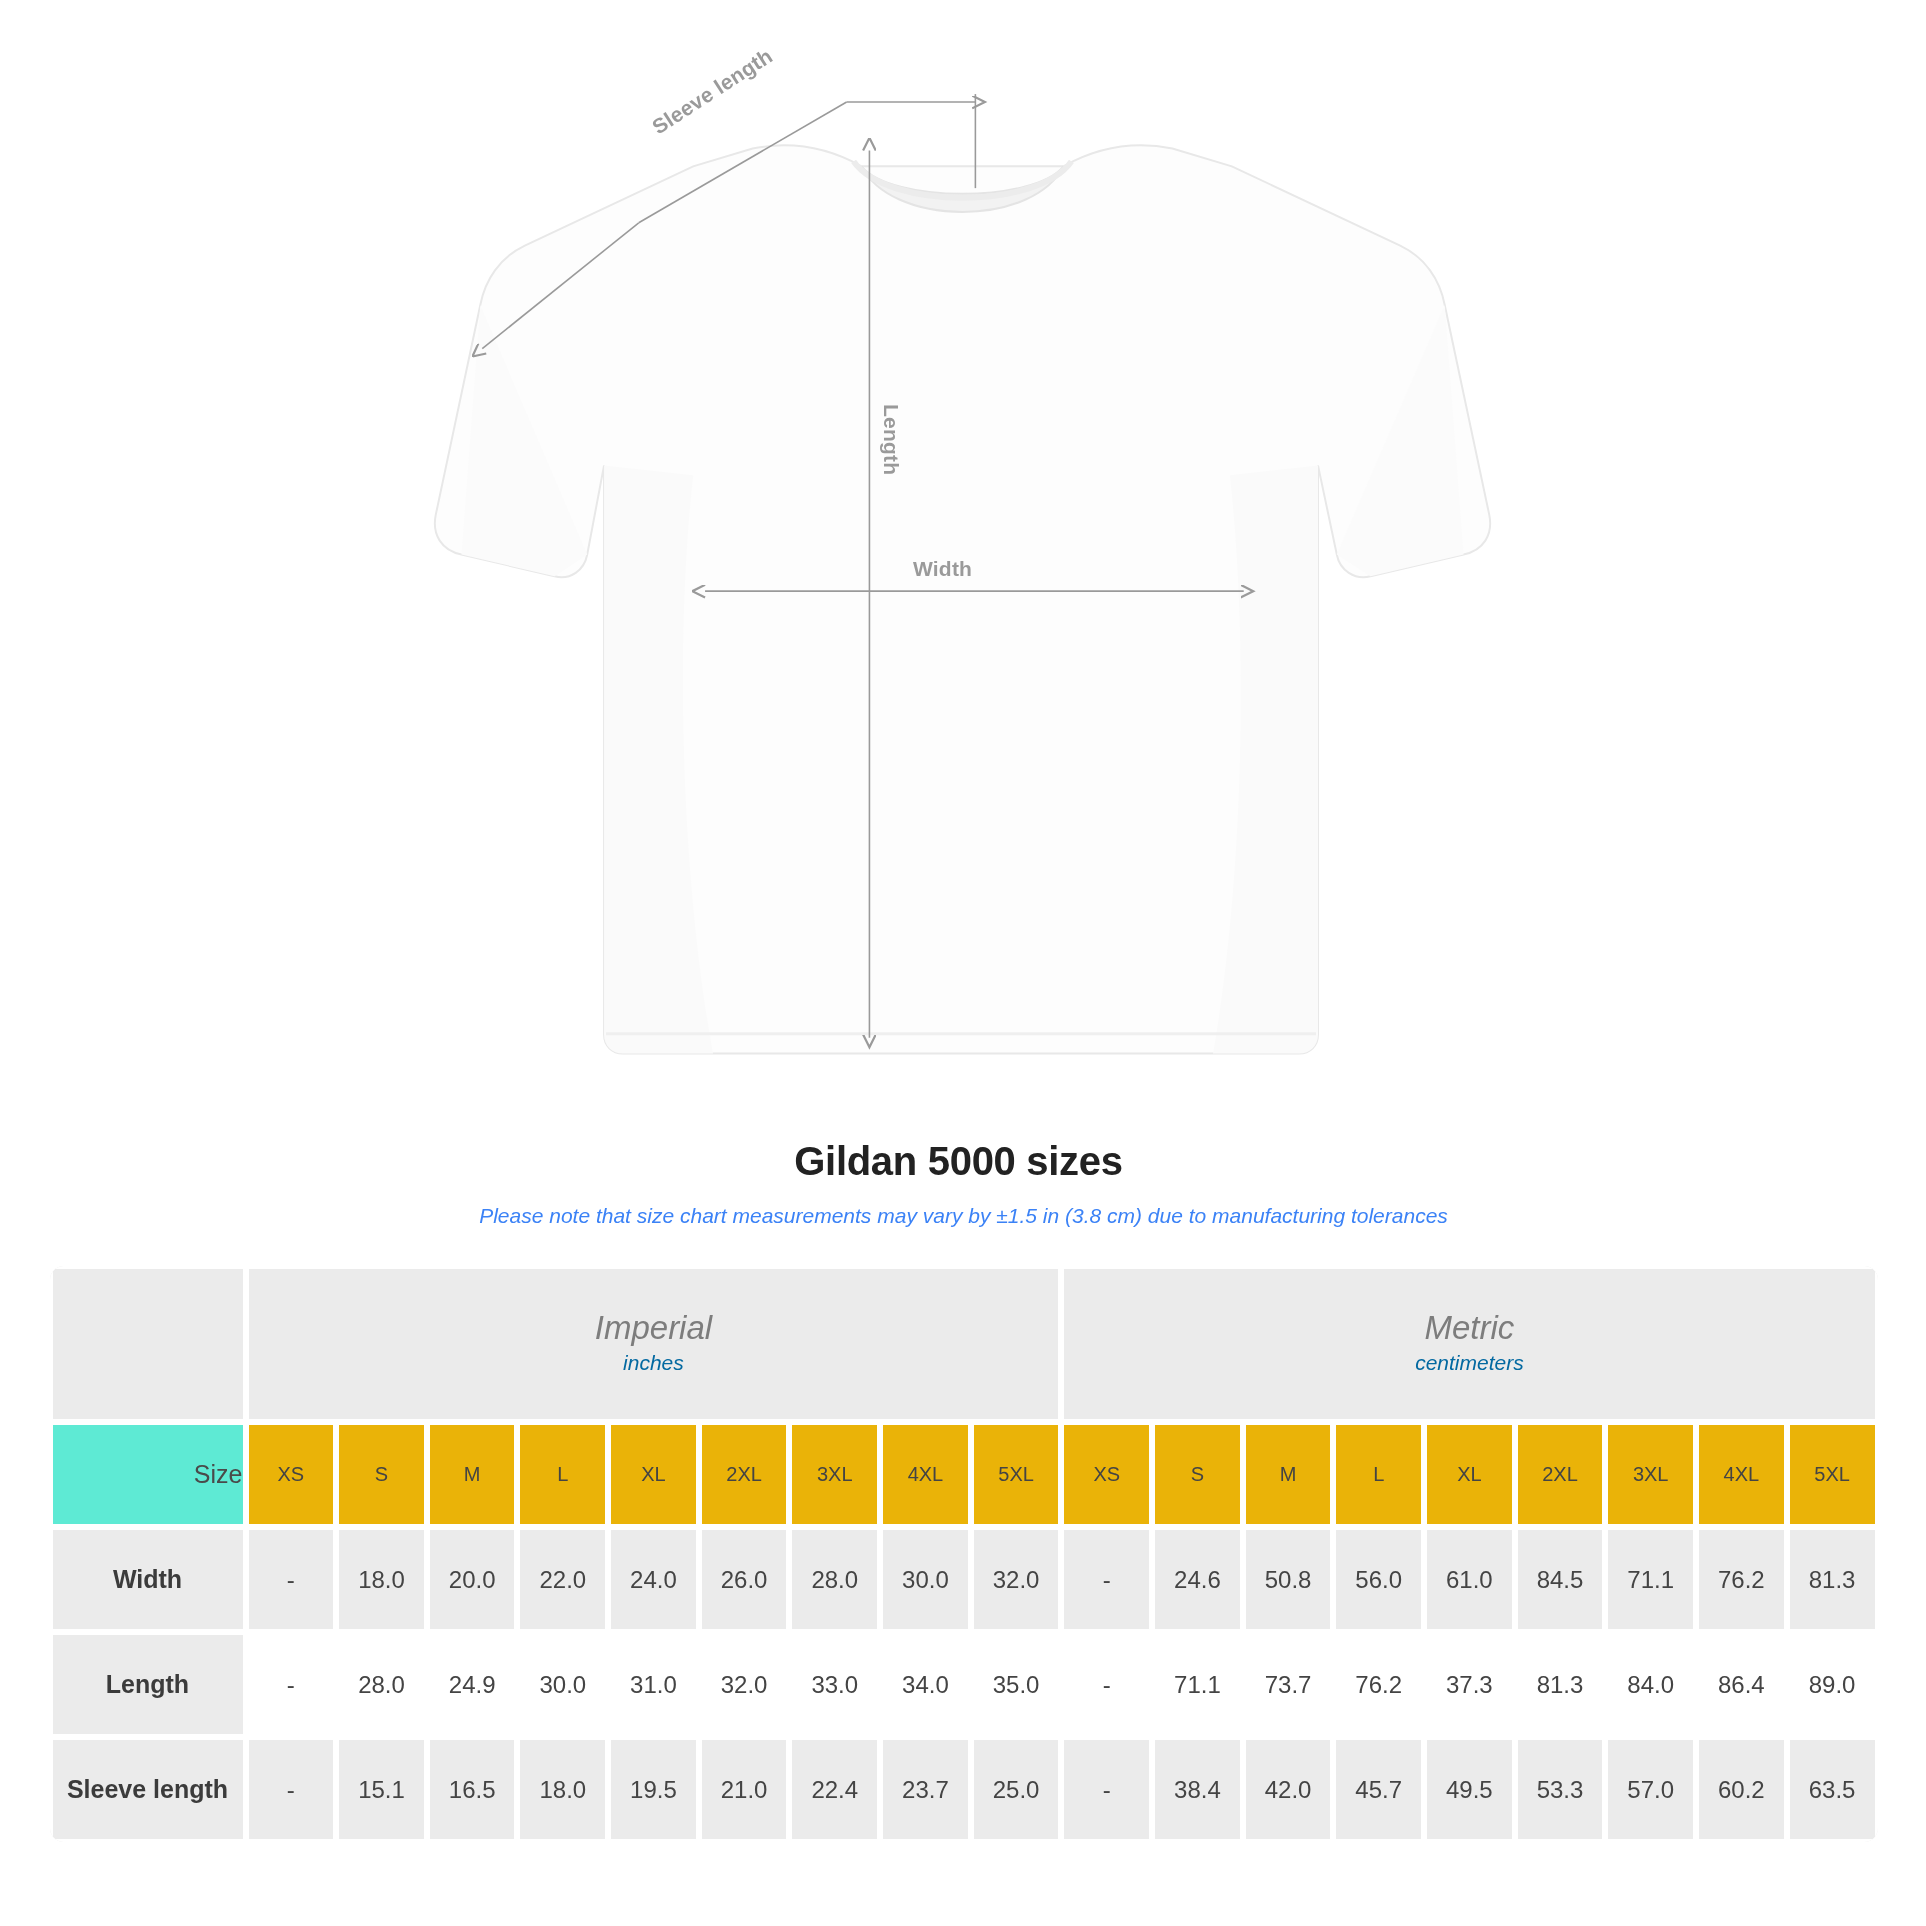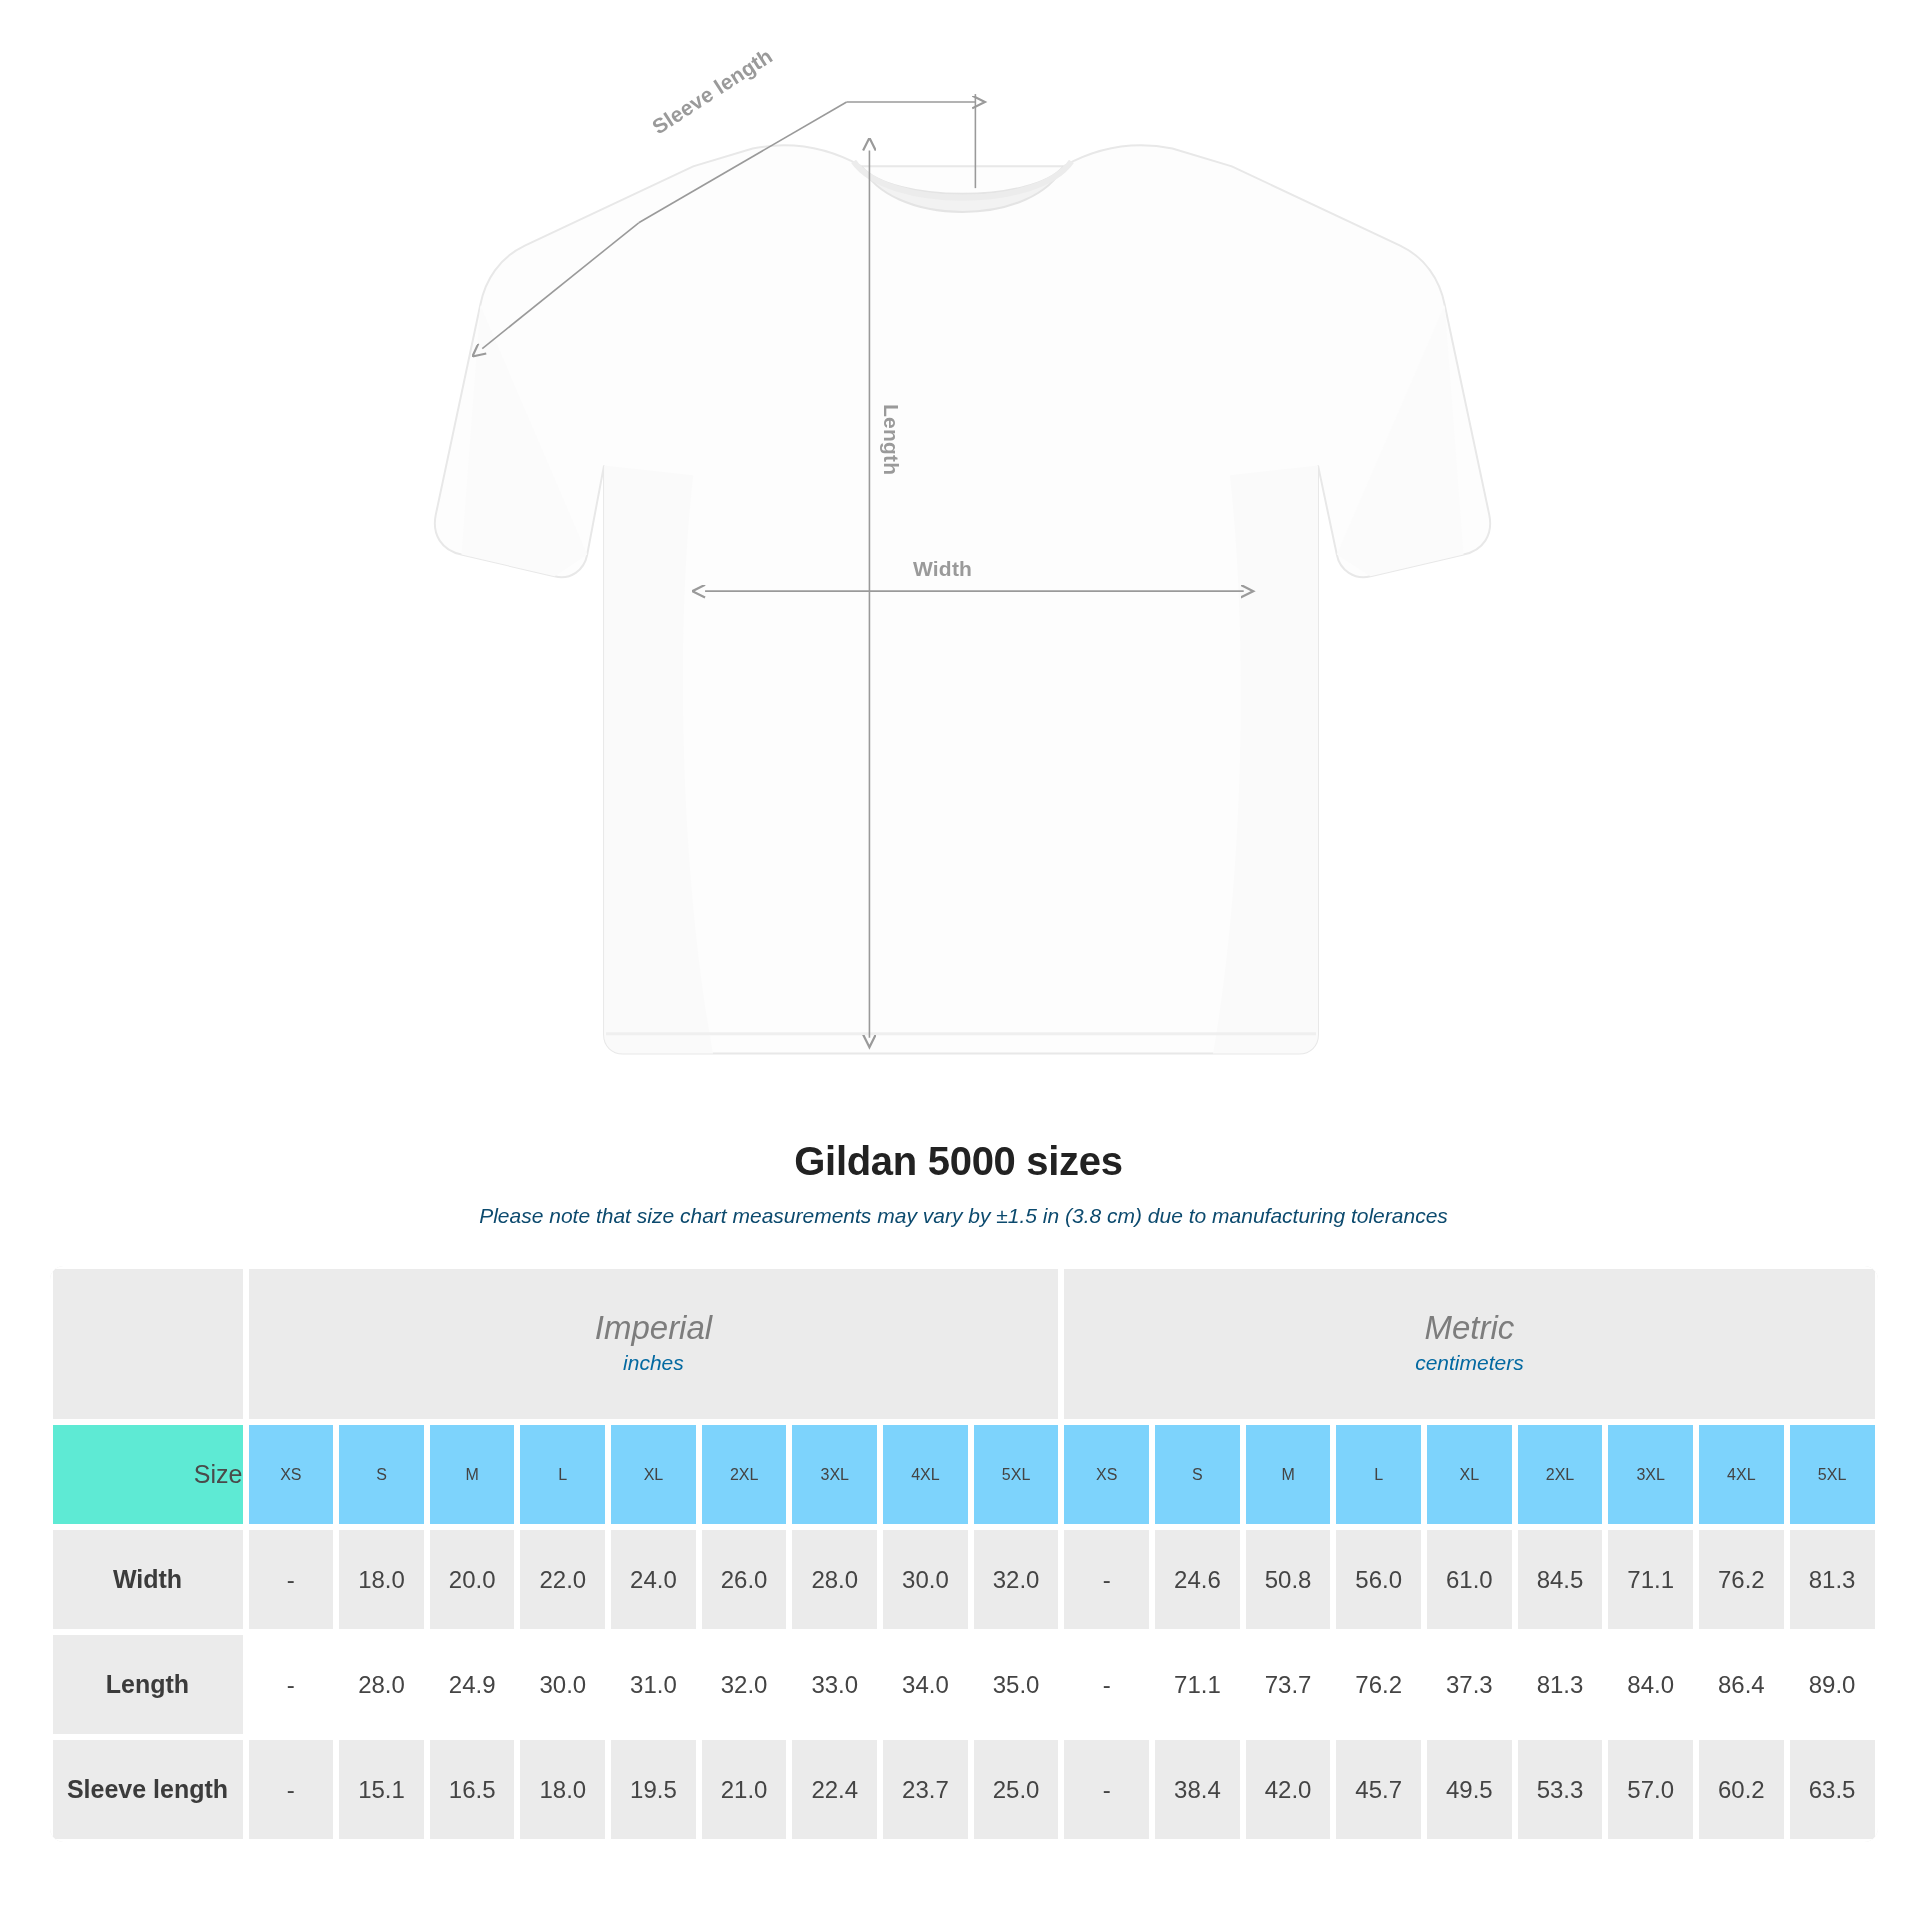--- a/index.html
+++ b/index.html
@@ -66,21 +66,21 @@
   .chart-title {
     font-size: 40px;
     font-weight: bold;
     color: #222222;
     margin: 0 10px 20px 0;
     letter-spacing: -0.3px;
   }
   .chart-note {
     font-size: 21px;
     font-style: italic;
-    color: #0c4a6e;
+    color: #3b82f6;
     margin: 8px;
   }
 
   
   .table-wrap {
     margin: 38px auto 0 auto;
     width: 1828px;
   }
   table.size-table {
     border-collapse: separate;
@@ -112,24 +112,24 @@
     font-size: 21px;
     font-style: italic;
     color: #0369a1;
     line-height: 1.5;
   }
   .corner-cell {
     background: #ebebeb;
   }
   .size-head-row td {
     height: 99px;
-    background: #7dd3fc;
+    background: #eab308;
     font-weight: bold;
     color: #5c5c5c;
-    font-size: 16px;
+    font-size: 20px;
   }
   .size-head-row td.rowlabel-head {
     background: #5eead4;
     font-size: 25px;
     color: #4a4a4a;
     text-align: right;
   }
   .data-row td {
     height: 99px;
     background: #ffffff;

